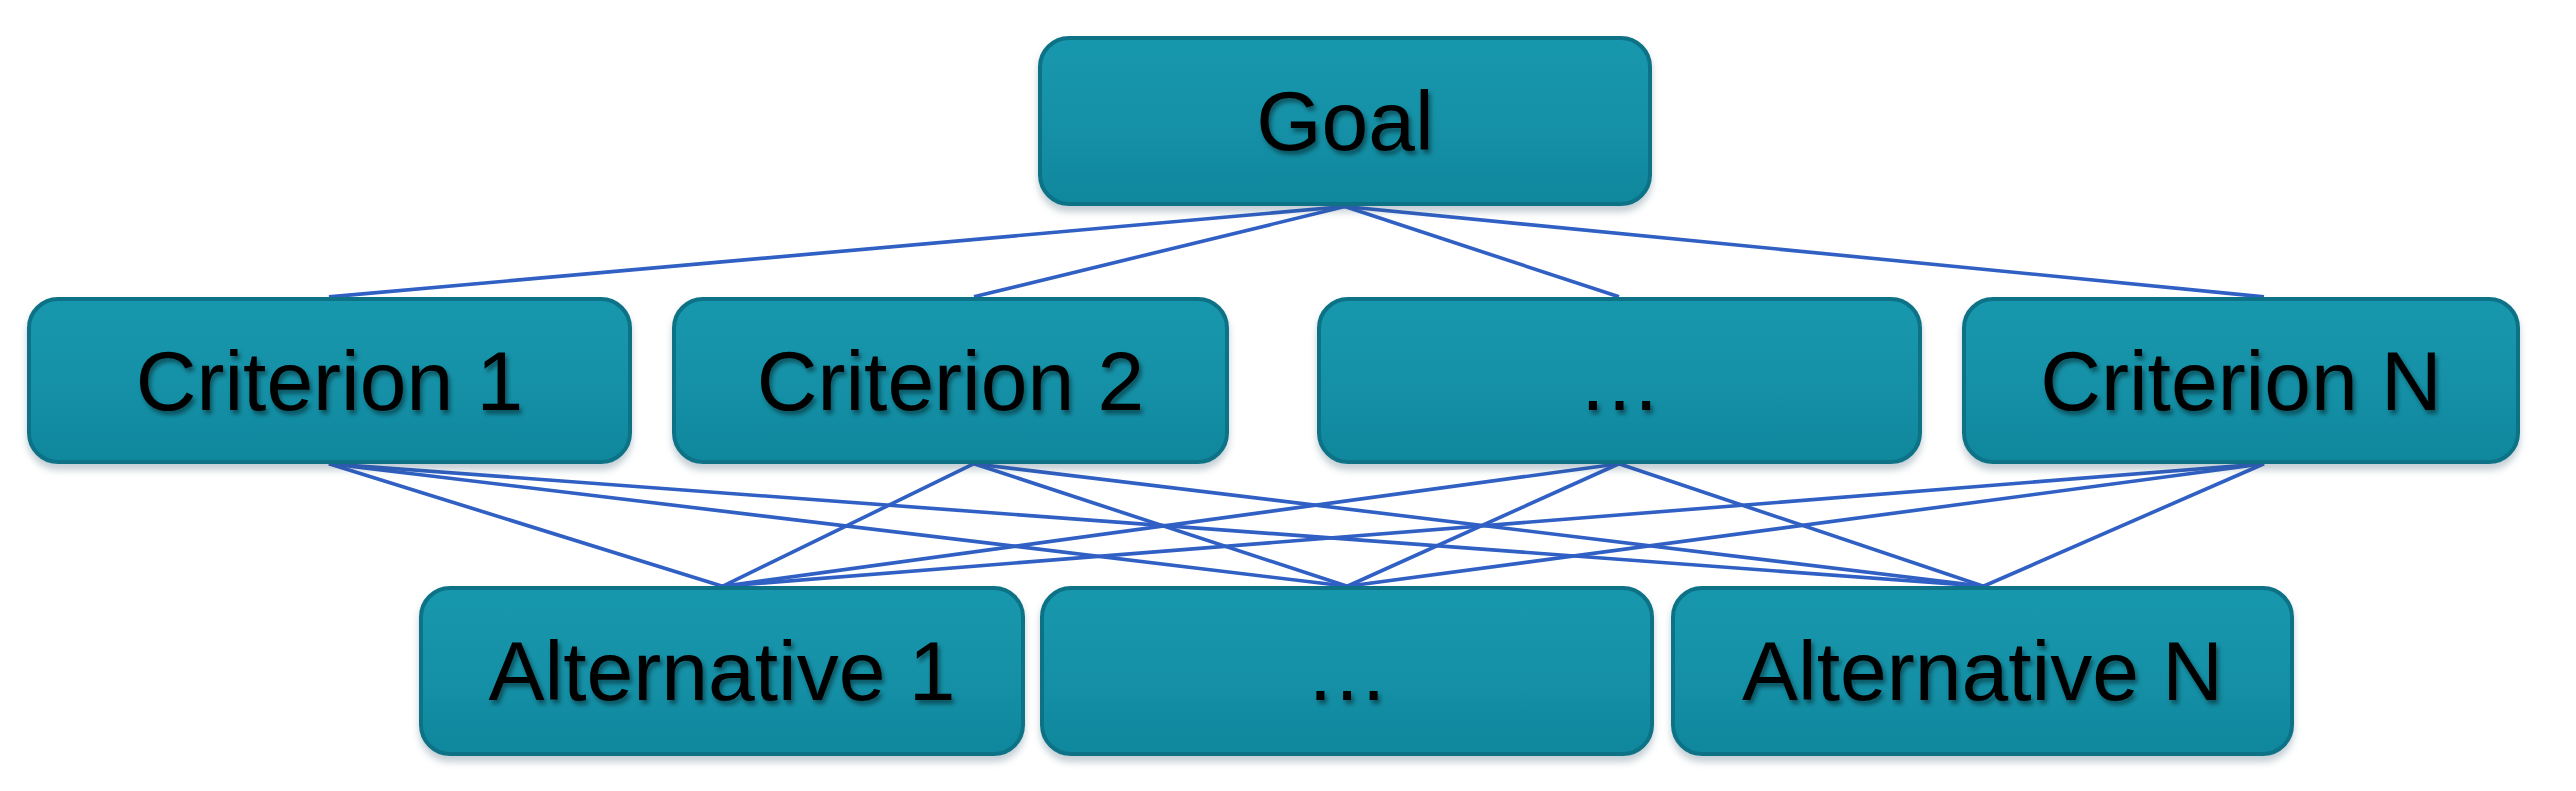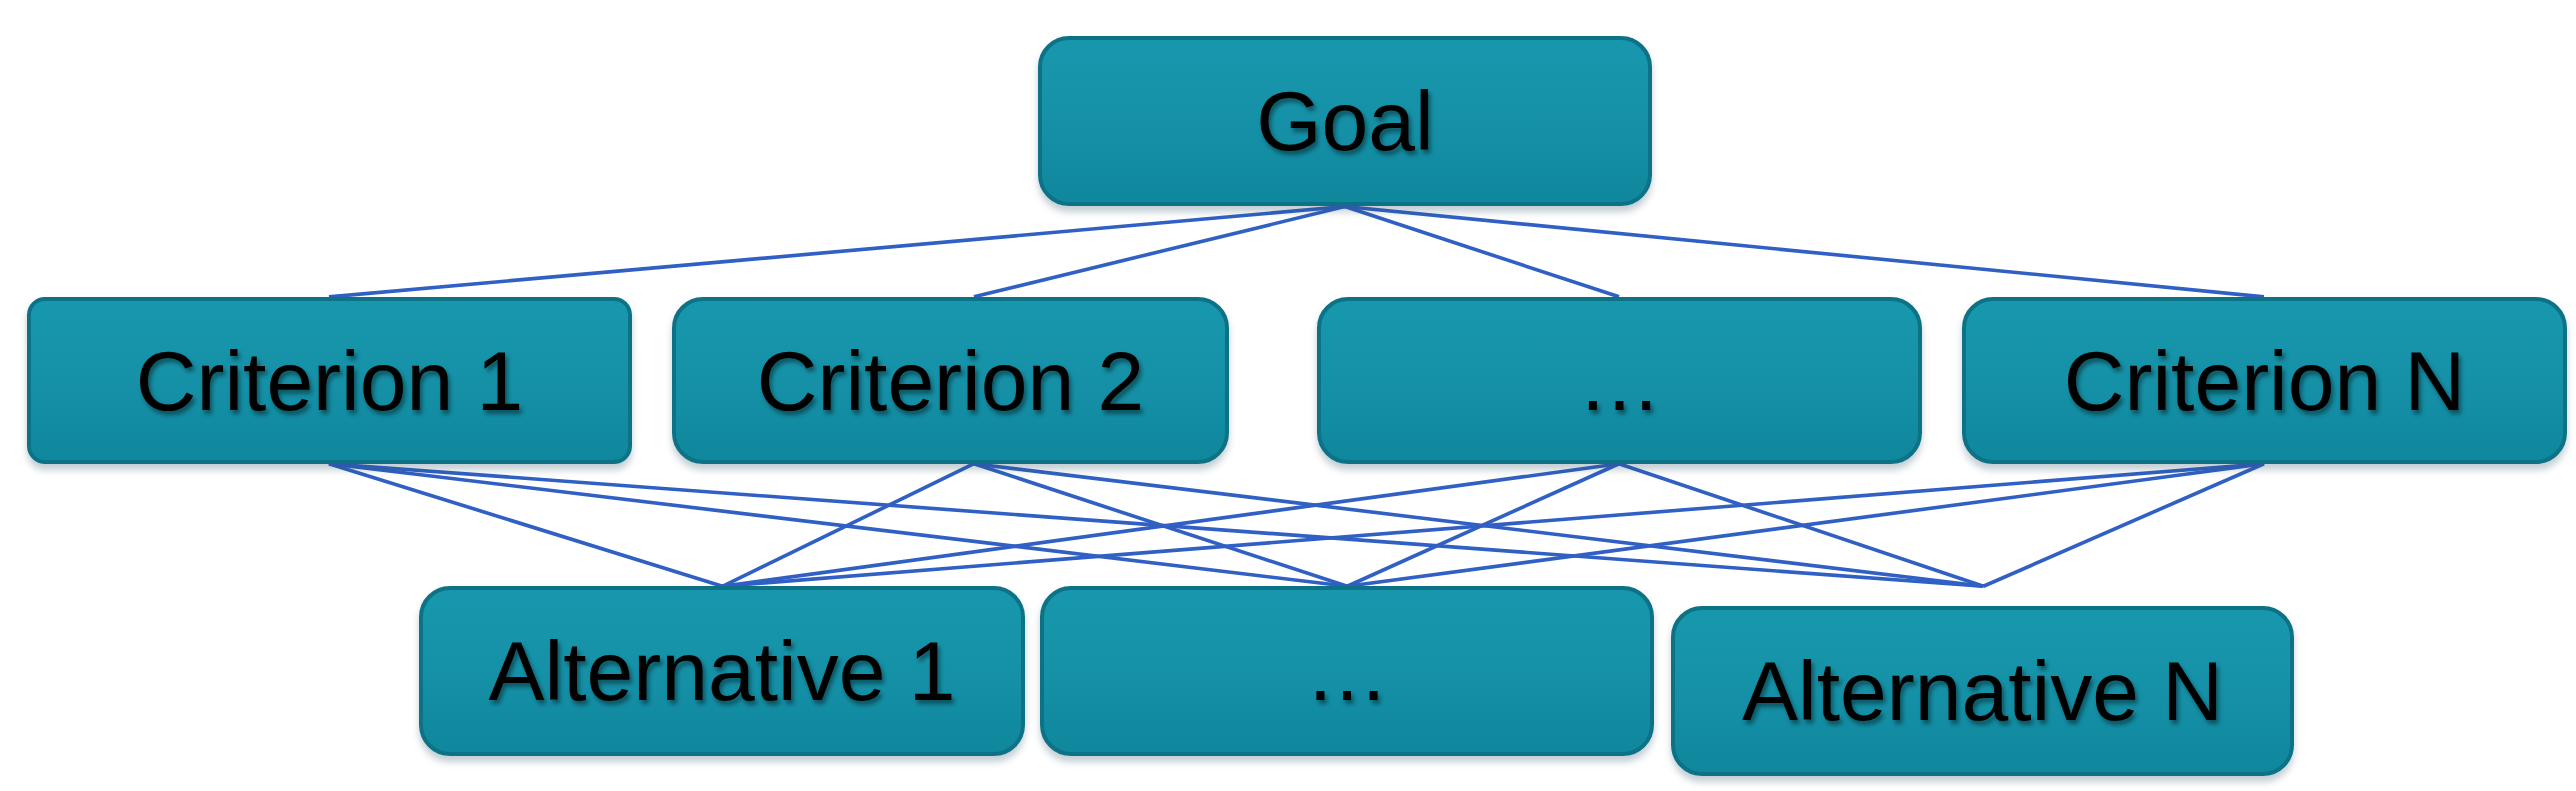--- a/index.html
+++ b/index.html
@@ -42,28 +42,28 @@
   .node-label {
     color: var(--text, #000000);
     font-size: 84px;
     line-height: 1;
     white-space: nowrap;
     text-shadow: 2.4px 4px 4px rgba(0, 0, 0, 0.42);
   }
   
   .goal        { left: 1038px; top: 36px;  width: 614px; height: 170px; text-align: right; }
   .crit        { top: 297px; height: 167px; }
-  .crit-1      { left: 27px;   width: 605px; border-radius: 18px; }
+  .crit-1      { left: 27px;   width: 605px; }
   .crit-2      { left: 672px;  width: 557px; }
   .crit-dots   { left: 1317px; width: 605px; }
-  .crit-n      { left: 1962px; width: 605px; }
+  .crit-n      { left: 1962px; width: 558px; }
   .alt         { top: 586px; height: 170px; }
   .alt-1       { left: 419px;  width: 606px; align-items: center; }
   .alt-dots    { left: 1040px; width: 614px; }
-  .alt-n       { left: 1671px; width: 623px; margin-top: 20px; }
+  .alt-n       { left: 1671px; width: 623px; }
 </style>
 </head>
 <body>
 
 <div class="stage" style="--fill: #1692A8; --fill-hi: #1797AD; --fill-lo: #0F879D; --border: #0D7286; --connector: #3060C4; --text: #000000; --bg: #FFFFFF;">
 
   <svg class="connectors" viewBox="0 0 3195 982">
 
     <line x1="1668" y1="256" x2="408" y2="368"></line>
     <line x1="1668" y1="256" x2="1208" y2="368"></line>

